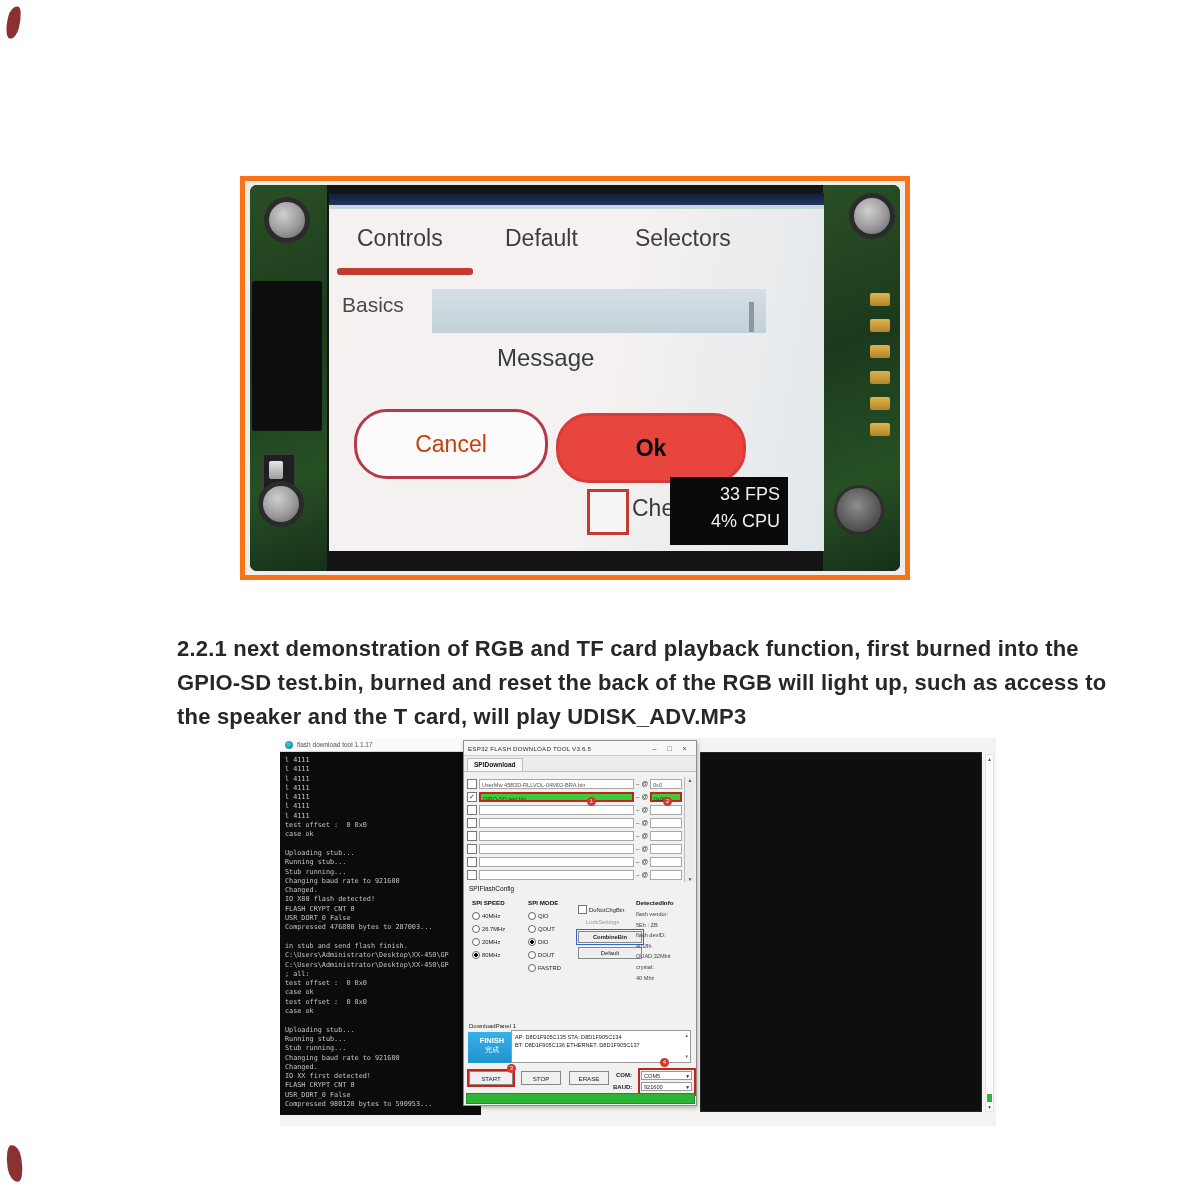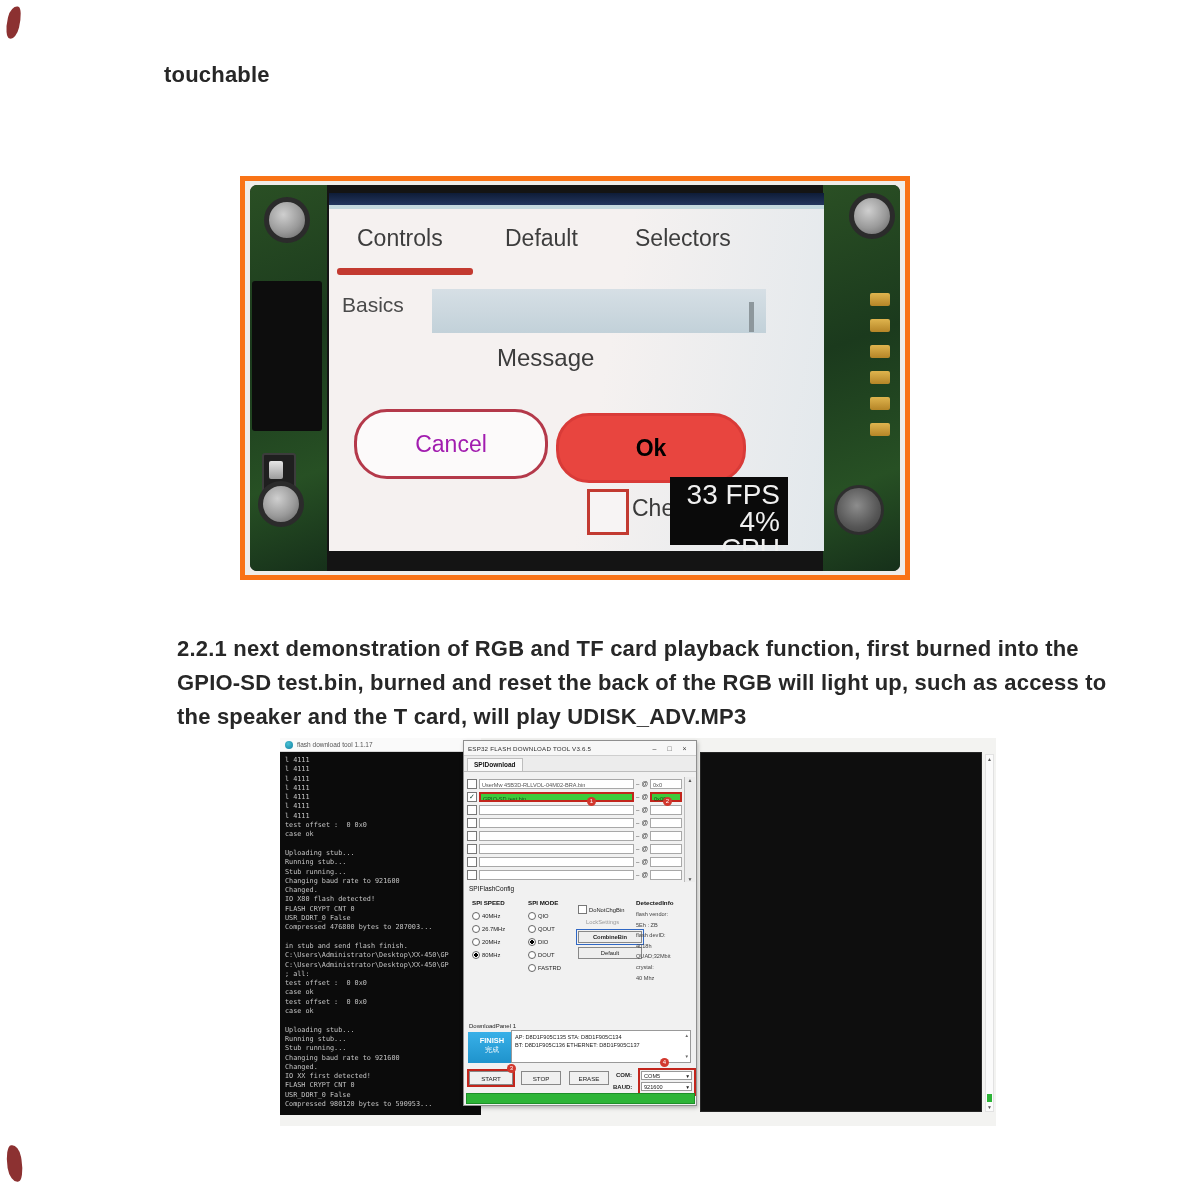--- a/index.html
+++ b/index.html
@@ -38,26 +38,26 @@
           background:linear-gradient(100deg,#f5f1f0 55%,#e2e8ec 100%);overflow:hidden;}
   .navybar{position:absolute;left:0;top:0;right:0;height:12px;background:linear-gradient(#0e1c38,#24365e);}
   .skyline{position:absolute;left:0;top:12px;right:0;height:4px;background:#b9d3da;opacity:.8;}
   .tab-lcd{position:absolute;top:32px;font-size:23px;color:#3d3d3d;}
   .tab-underline{position:absolute;left:8px;top:75px;width:136px;height:7px;background:#c33a30;border-radius:3px;}
   .band{position:absolute;left:103px;top:96px;width:334px;height:44px;background:linear-gradient(#d6dfe5,#c2d1d9);}
   .band .bline{position:absolute;right:12px;top:13px;width:5px;height:30px;background:#8d979c;}
   .basics{position:absolute;left:13px;top:100px;font-size:21px;color:#4a4a4a;}
   .msg{position:absolute;left:168px;top:151px;font-size:24px;color:#3c3c3c;}
   .pill{position:absolute;height:64px;border-radius:33px;display:flex;align-items:center;justify-content:center;font-size:23px;}
-  .cancel{left:25px;top:216px;width:188px;background:#fcfafa;border:3px solid #b4394a;color:#a21caf;}
+  .cancel{left:25px;top:216px;width:188px;background:#fcfafa;border:3px solid #b4394a;color:#c2410c;}
   .okbtn{left:227px;top:220px;width:184px;background:#e8453f;color:#000000;font-weight:600;border:3px solid #d93b38;}
   .lcd-cb{position:absolute;left:258px;top:296px;width:36px;height:40px;border:3px solid #c23a31;background:#f7f4f4;}
   .chec{position:absolute;left:303px;top:302px;font-size:23px;color:#3a3a3a;}
   .fpsbox{position:absolute;left:341px;top:284px;width:118px;height:68px;background:#0a0a0a;color:#f0f0f0;
-          font-size:28px;line-height:27px;text-align:right;padding:4px 8px;box-sizing:border-box;}
+          font-size:18px;line-height:27px;text-align:right;padding:4px 8px;box-sizing:border-box;}
 
   
   .composite{position:absolute;left:280px;top:738px;width:716px;height:388px;background:#f3f3f1;}
 
   .terminal{position:absolute;left:0;top:0;width:201px;height:377px;background:#0b0b0b;}
   .t-titlebar{position:absolute;left:0;top:0;right:0;height:14px;background:#fafafa;border-bottom:1px solid #d6d6d6;
               display:flex;align-items:center;gap:4px;padding:0 5px;box-sizing:border-box;}
   .t-icon{width:8px;height:8px;border-radius:50%;background:radial-gradient(circle at 40% 35%,#49c2d4,#0d7da0);}
   .t-title{font-size:6.5px;color:#555;}
   .t-body{position:absolute;left:0;top:15px;right:0;bottom:0;padding:3px 5px;overflow:hidden;
@@ -121,21 +121,20 @@
   .rs-dn{position:absolute;bottom:1px;left:0;right:0;}
   .rs-green{position:absolute;bottom:9px;left:1px;width:5px;height:8px;background:#2db437;}
 </style>
 </head>
 <body>
 
 <div class="mark mark-tl"></div>
 <div class="mark mark-bl"></div>
 
 <div class="para p1">
-  <div>touchable</div>
 </div>
 
 <div class="photo">
   <div class="module">
     <div class="pcb pcb-left">
       <div class="screw" style="left:14px;top:12px;"></div>
       <div class="connector"></div>
       <div class="toggle"></div>
       <div class="screw" style="left:8px;top:296px;"></div>
     </div>

